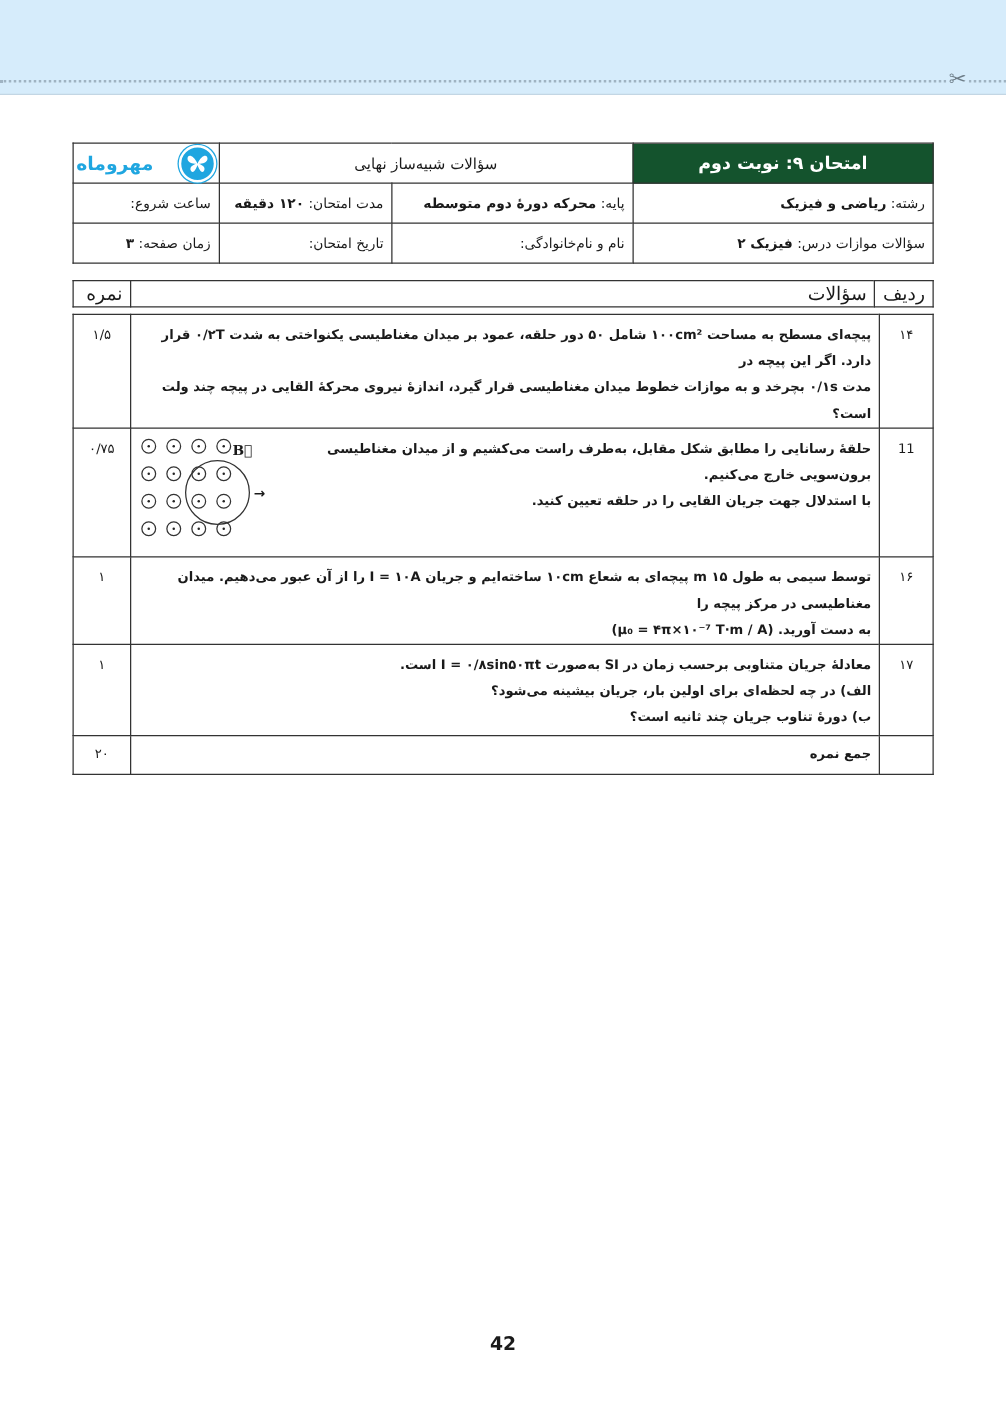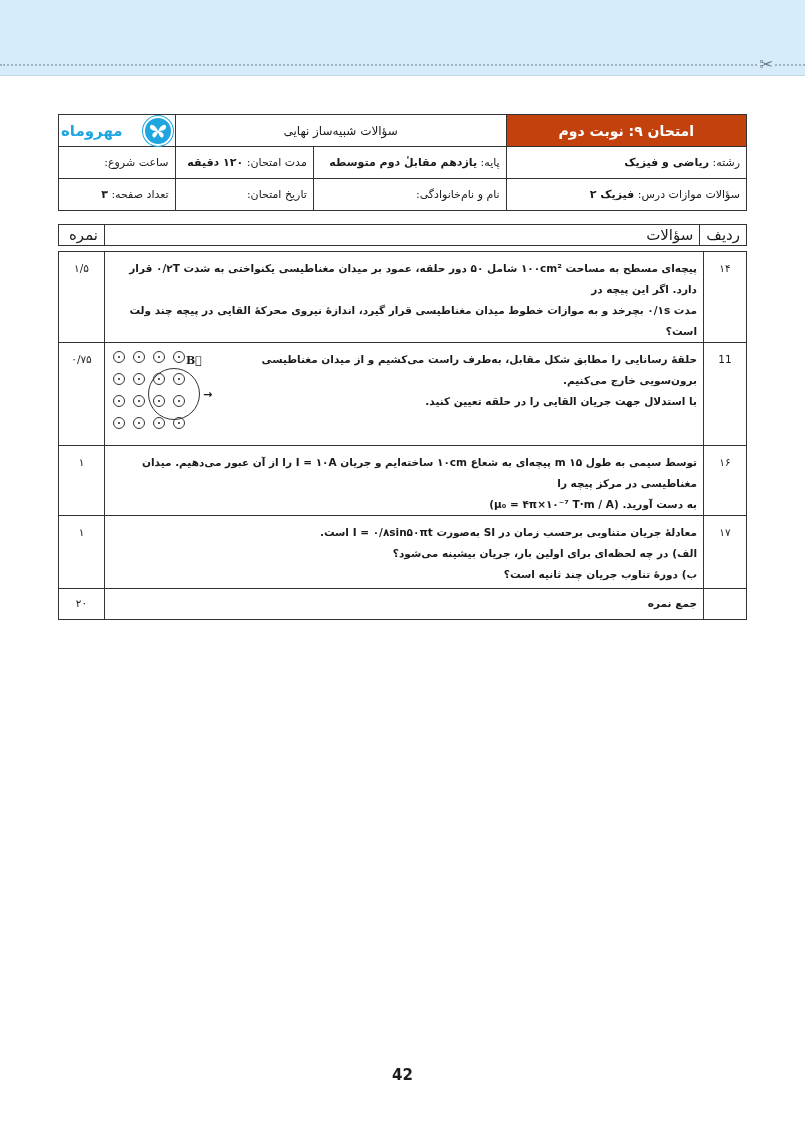--- a/index.html
+++ b/index.html
@@ -8,21 +8,21 @@
   .top-band { position:absolute; left:0; top:0; width:805px; height:76px; background:#d6ecfb; }
   .cut-line { position:absolute; left:0; top:64px; width:805px; height:0; border-top:2px dotted #9fb3c2; }
   .scissors { position:absolute; left:757px; top:54px; font-size:17px; color:#6d7d88; background:#d6ecfb; padding:0 2px; line-height:20px; }
   .band-bottom { position:absolute; left:0; top:75px; width:805px; border-top:1px solid #c3d6e4; }
 
   table { border-collapse:collapse; direction:rtl; }
   td { border:1.3px solid #333; padding:0 6px; font-size:11px; }
 
   .hdr { position:absolute; left:58px; top:114px; width:689px; }
   .hdr td { height:31px; }
-  .hdr .exam-title { background:#c2410c; color:#fff; font-weight:bold; font-size:14px; text-align:center;margin-left:12px; }
+  .hdr .exam-title { background:#14532d; color:#fff; font-weight:bold; font-size:14px; text-align:center;margin-left:12px; }
   .hdr .sim-title { text-align:center; font-size:12px; }
   .hdr .logo-cell { text-align:center; padding:0; }
   .logo { display:inline-flex; align-items:center; gap:20px; direction:rtl; }
   .logo-circle { width:26px; height:26px; border-radius:50%; background:#1fa6e0; border:2px solid #fff; box-shadow:0 0 0 1px #1fa6e0; display:flex; align-items:center; justify-content:center; }
   .logo-text { color:#1fa6e0; font-weight:bold; font-size:15px; }
   .b { font-weight:bold; }
 
   .qt { position:absolute; left:58px; top:224px; width:689px; }
   .qt td { height:20px; font-size:15px; }
 
@@ -66,29 +66,29 @@
           <svg width="18" height="16" viewBox="0 0 18 16">
                 <path d="M9 8 C6 1 1 0 1 4 C1 7 5 8 8 8 C5 9 2 11 4 14 C6 16 8 12 9 9 C10 12 12 16 14 14 C16 11 13 9 10 8 C13 8 17 7 17 4 C17 0 12 1 9 8Z" fill="#fff"></path>
               </svg>
         </span>
         <span class="logo-text">مهروماه</span>
       </span>
     </td>
   </tr>
   <tr>
     <td><span>رشته:</span> <span class="b">ریاضی و فیزیک</span></td>
-    <td style="width:174px"><span>پایه:</span> <span class="b">یازدهم مقابلٔ دوم متوسطه</span></td>
+    <td style="width:174px"><span>پایه:</span> <span class="b">محرکه دورهٔ دوم متوسطه</span></td>
     <td style="width:121px"><span>مدت امتحان:</span> <span class="b">۱۲۰ دقیقه</span></td>
     <td><span>ساعت شروع:</span></td>
   </tr>
   <tr>
     <td><span>سؤالات موازات درس:</span> <span class="b">فیزیک ۲</span></td>
     <td><span>نام و نام‌خانوادگی:</span></td>
     <td><span>تاریخ امتحان:</span></td>
-    <td><span>تعداد صفحه:</span> <span class="b">۳</span></td>
+    <td><span>زمان صفحه:</span> <span class="b">۳</span></td>
   </tr>
 </tbody>
   </table>
 
 <table class="qt">
   <tbody>
       <tr>
     <td style="width:30px">ردیف</td>
     <td>سؤالات</td>
     <td style="width:33px">نمره</td>

